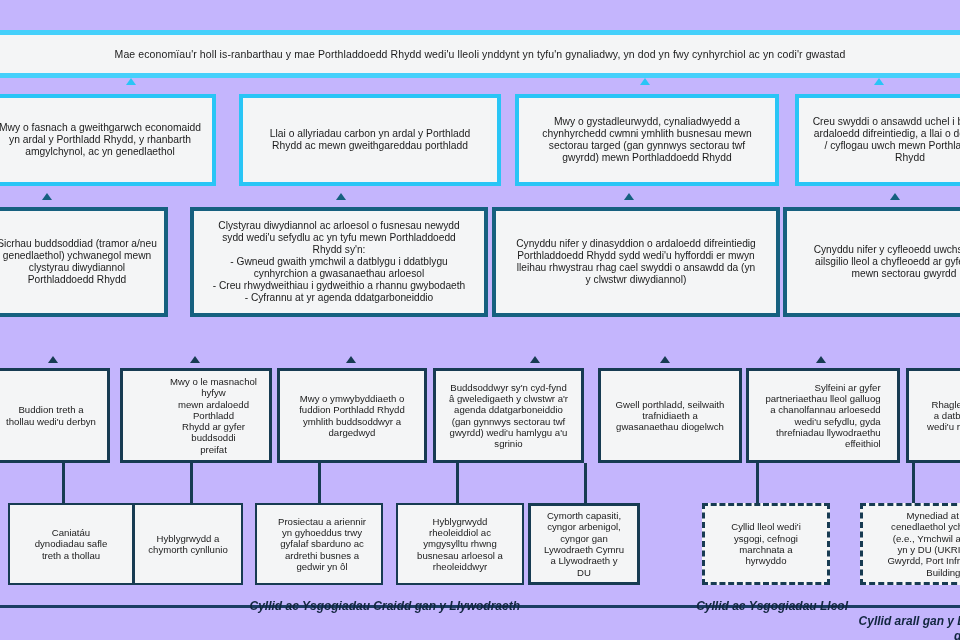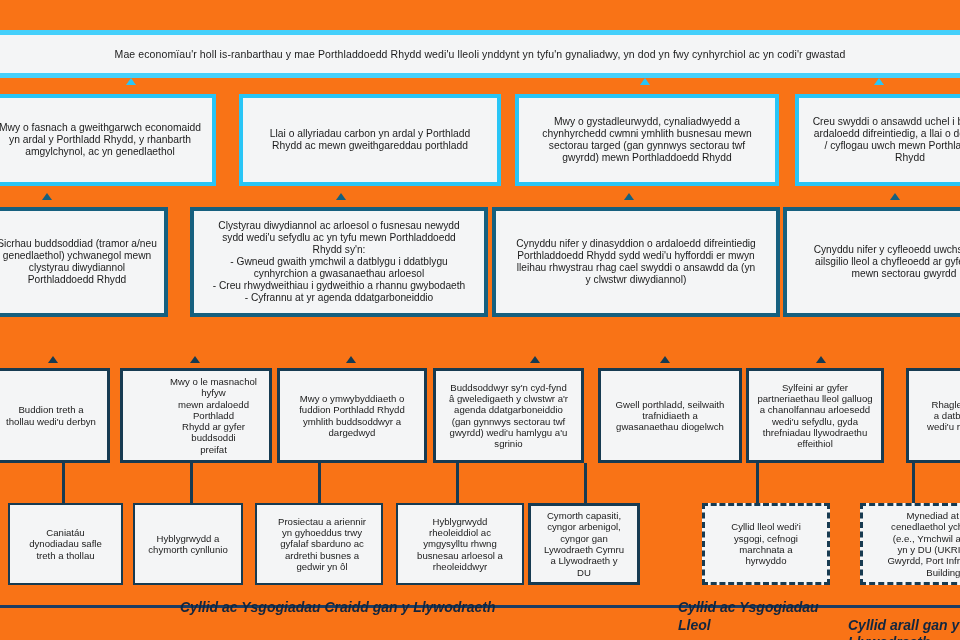--- a/index.html
+++ b/index.html
@@ -6,21 +6,21 @@
   * { box-sizing: border-box; margin: 0; padding: 0; }
   html, body {
     width: 960px; height: 640px;
     background: #000000;
     font-family: "Liberation Sans", sans-serif;
     overflow: hidden;
   }
   #stage {
     position: relative;
     width: 960px; height: 640px;
-    background: #f97316;
+    background: #c4b5fd;
   }
 
   
   .box {
     position: absolute;
     background: #f4f5f6;
     display: flex;
     align-items: center;
     justify-content: center;
     text-align: center;
@@ -83,25 +83,25 @@
   
   .bracket {
     position: absolute;
     border-left: 3px solid #1c3d63;
     border-right: 3px solid #1c3d63;
     border-bottom: 3px solid #1c3d63;
   }
 
   .footer-label {
     position: absolute;
-    font-size: 14px;
+    font-size: 12px;
     font-weight: bold;
     font-style: italic;
     color: #12263f;
-    text-align: left;
+    text-align: right;
     line-height: 1.25;
   }
 </style>
 </head>
 <body>
 
 <div id="stage">
 
   <div class="box banner" style="left:-14px; top:30px; width:988px; height:48px;">
     <span>Mae economïau'r holl is-ranbarthau y mae Porthladdoedd  Rhydd wedi'u lleoli ynddynt yn tyfu'n gynaliadwy,  yn dod yn fwy cynhyrchiol ac yn codi'r gwastad</span>
@@ -205,21 +205,21 @@
 gwyrdd) wedi'u hamlygu a'u
 sgrinio</span>
   </div>
 
   <div class="box navy" style="left:598px; top:368px; width:144px; height:95px;">
     <span>Gwell  porthladd,  seilwaith
 trafnidiaeth a
 gwasanaethau  diogelwch</span>
   </div>
 
-  <div class="box navy" style="left:746px; top:368px; width:138px; height:95px;">
+  <div class="box navy" style="left:746px; top:368px; width:154px; height:95px;text-align:right;">
     <span>Sylfeini ar gyfer
 partneriaethau  lleol galluog
 a chanolfannau  arloesedd
 wedi'u sefydlu, gyda
 threfniadau llywodraethu
 effeithiol</span>
   </div>
 
   <div class="box navy" style="left:906px; top:368px; width:124px; height:95px;">
     <span>Rhaglenni sgiliau
@@ -228,21 +228,21 @@
   </div>
 
   <div class="vline darkest" style="left:62px; top:463px; height:40px;"></div>
   <div class="vline darkest" style="left:190px; top:463px; height:40px;"></div>
   <div class="vline darkest" style="left:318px; top:463px; height:40px;"></div>
   <div class="vline darkest" style="left:456px; top:463px; height:40px;"></div>
   <div class="vline darkest" style="left:584px; top:463px; height:40px;"></div>
   <div class="vline darkest" style="left:756px; top:463px; height:40px;"></div>
   <div class="vline darkest" style="left:912px; top:463px; height:40px;"></div>
 
-  <div class="box navy navy-thin" style="left:8px; top:503px; width:115px; height:82px;">
+  <div class="box navy navy-thin" style="left:8px; top:503px; width:126px; height:82px;">
     <span>Caniatáu
 dynodiadau safle
 treth a thollau</span>
   </div>
 
   <div class="box navy navy-thin" style="left:133px; top:503px; width:110px; height:82px;">
     <span>Hyblygrwydd a
 chymorth cynllunio</span>
   </div>
 

